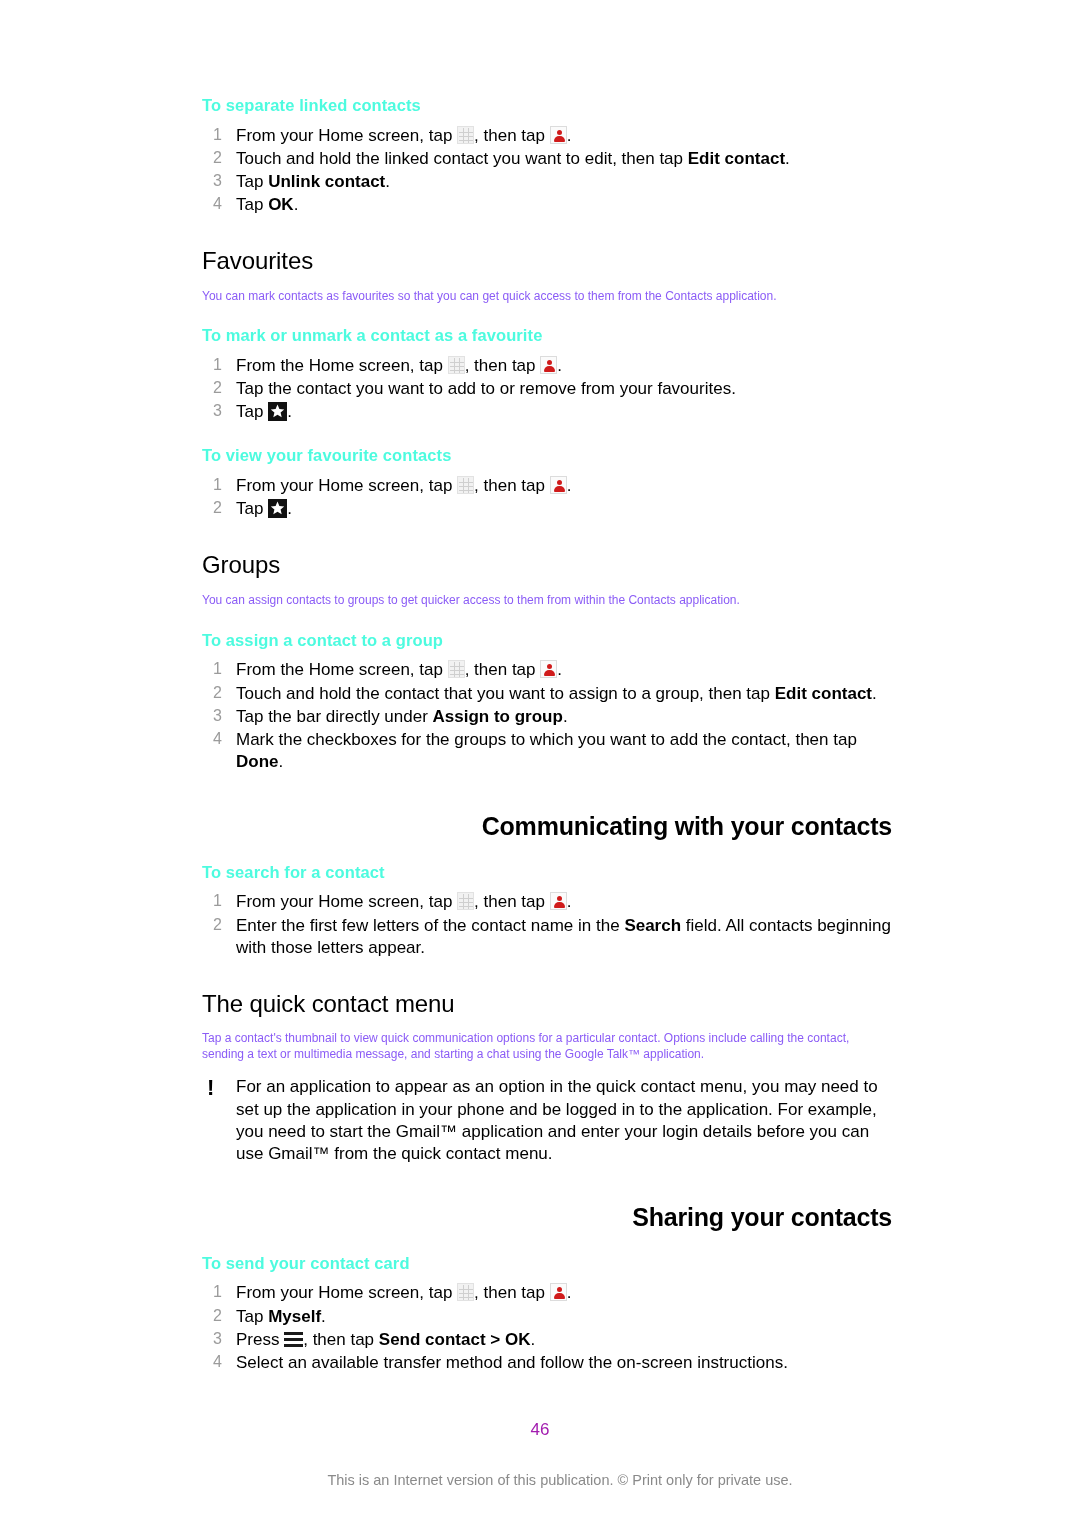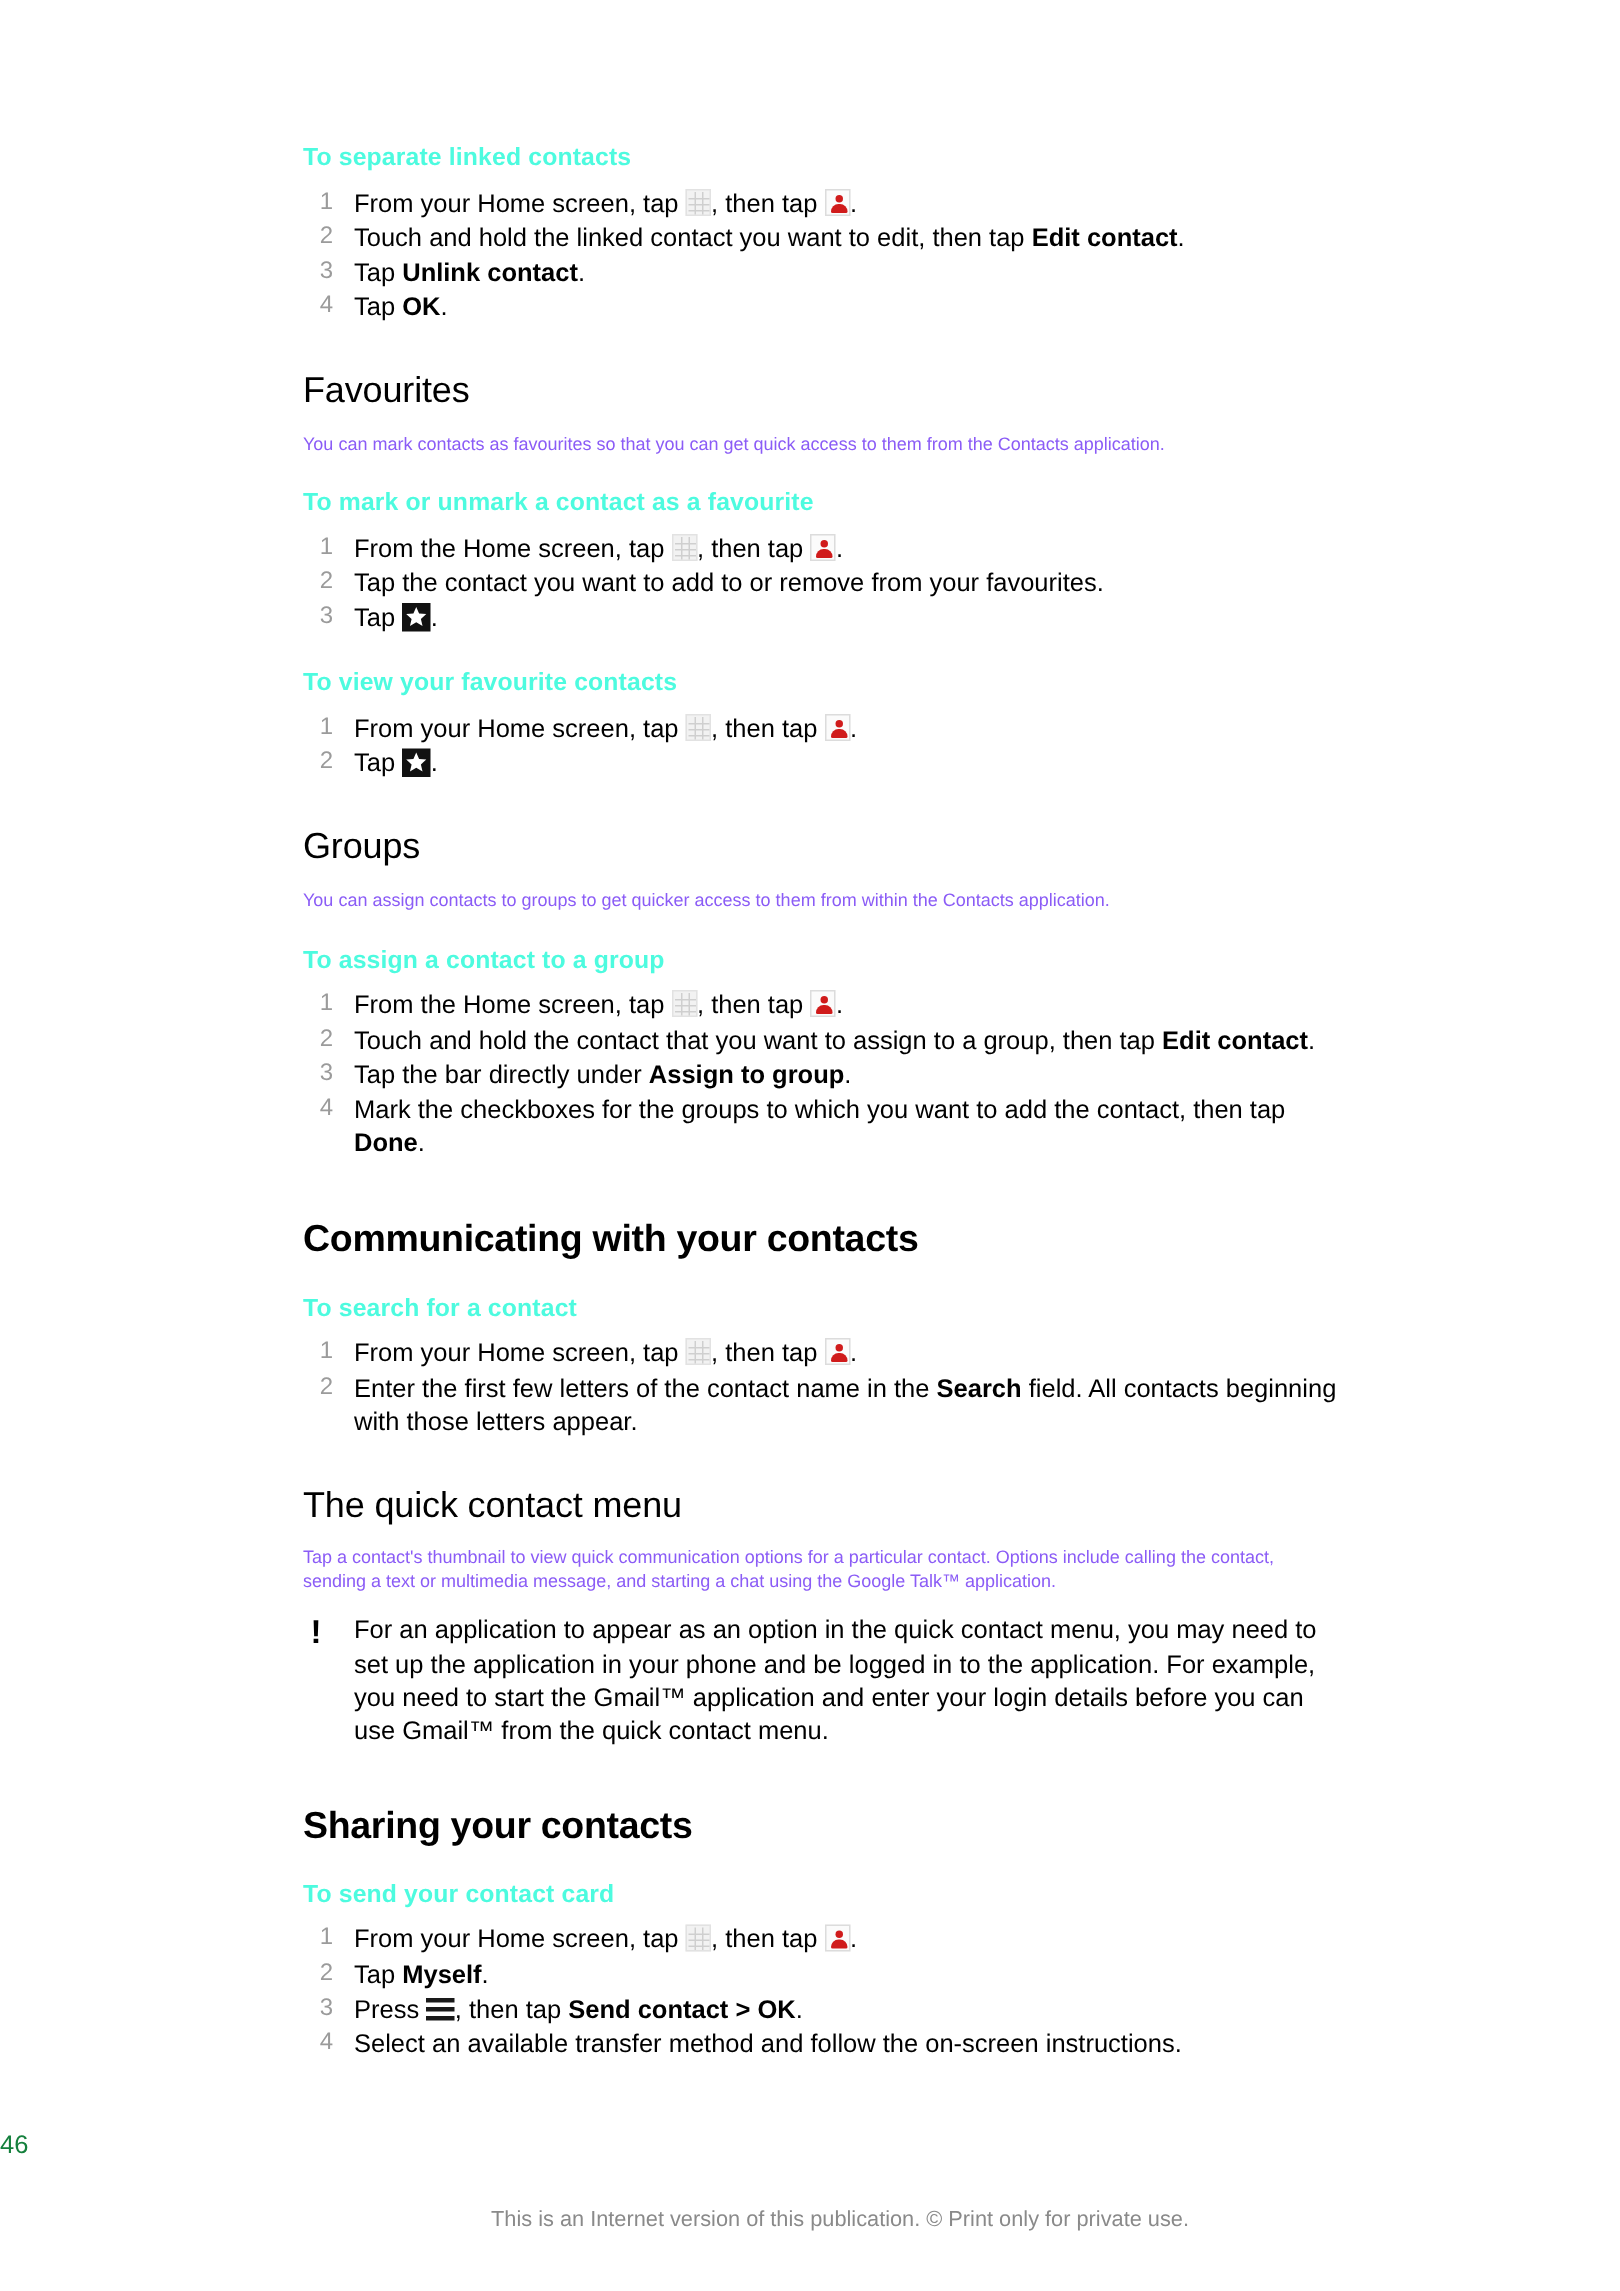--- a/index.html
+++ b/index.html
@@ -32,20 +32,21 @@
   }
 
   
   h1.sec-title {
     font-size: 25px;
     font-weight: bold;
     margin: 0;
     padding: 0;
     letter-spacing: -0.2px;
     line-height: 1.15;
+    text-align: right;
   }
   h2.sub-title {
     font-size: 24px;
     font-weight: normal;
     margin: 0;
     padding: 0;
     letter-spacing: -0.1px;
     line-height: 1.15;
   }
   h3.proc-title {
@@ -194,22 +195,22 @@
   .gap-m  { height: 22px; }
   .gap-l  { height: 30px; }
   .gap-xl { height: 38px; }
 
   
   .page-number {
     position: absolute;
     left: 0;
     right: 0;
     top: 1420px;
-    text-align: left;
-    color: #15803d;
+    text-align: center;
+    color: #a21caf;
     font-size: 17px;
   }
   .footer-note {
     position: absolute;
     left: 0;
     right: 0;
     top: 1472px;
     text-align: center;
     color: #8a8a8a;
     font-size: 14.5px;

